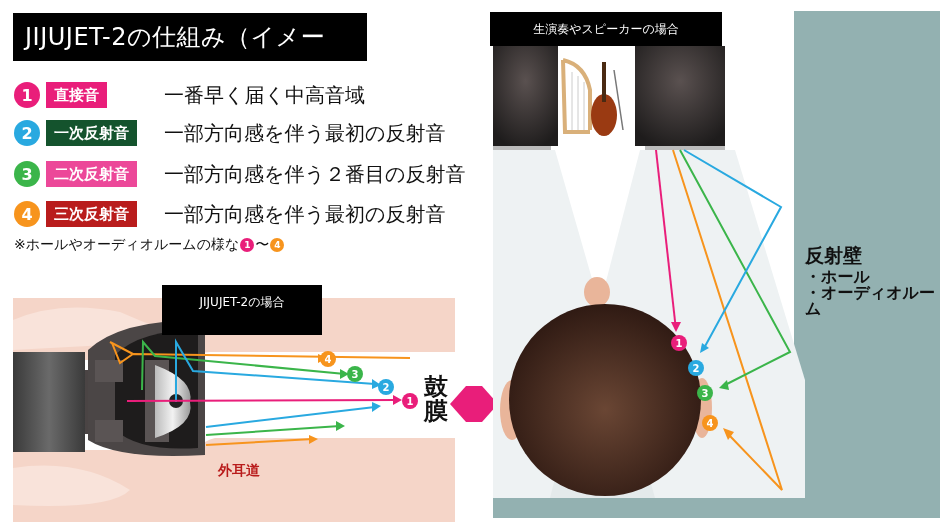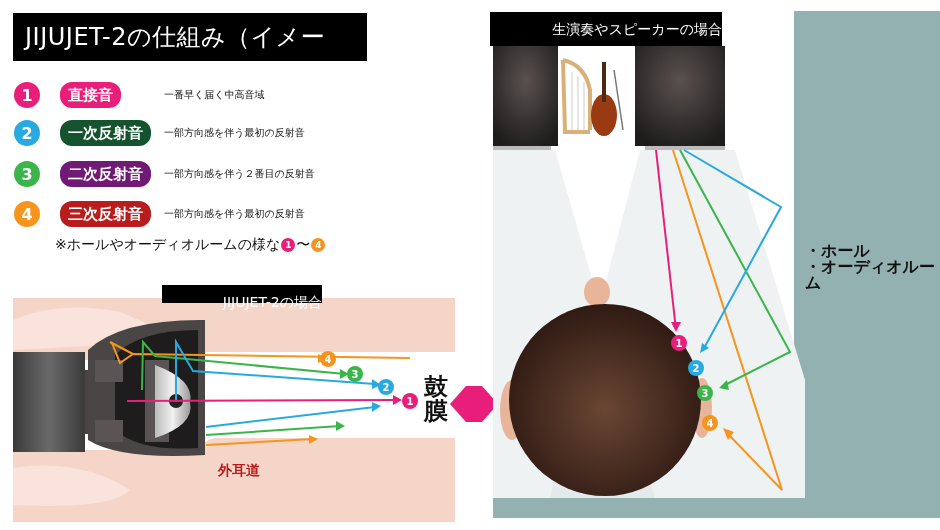--- a/index.html
+++ b/index.html
@@ -4,27 +4,27 @@
 <style>
   html, body { margin:0; padding:0; }
   body { width:940px; height:530px; background:#ffffff; position:relative; overflow:hidden;
          font-family:"DejaVu Sans", sans-serif; }
   .abs { position:absolute; }
   .title-box { left:13px; top:13px; width:354px; height:48px; background:#000; color:#fff;
                font-size:24px; line-height:48px; padding-left:12px; box-sizing:border-box; letter-spacing:0.5px; }
   .legend-row { left:14px; height:26px; display:flex; align-items:center; }
   .num-circle { width:26px; height:26px; border-radius:50%; color:#fff; font-weight:bold; font-size:16px;
                 display:flex; align-items:center; justify-content:center; }
-  .tag { margin-left:20px; height:26px; color:#fff; font-weight:bold; font-size:15px; line-height:26px;
-         padding:0 8px; box-sizing:border-box;border-radius:12px; }
-  .desc { position:absolute; left:150px; font-size:10px; color:#111; white-space:nowrap; }
-  .note { left:14px; top:236px; font-size:14px; color:#111; display:flex; align-items:center; white-space:nowrap;margin-left:41px; }
+  .tag { margin-left:6px; height:26px; color:#fff; font-weight:bold; font-size:15px; line-height:26px;
+         padding:0 8px; box-sizing:border-box; }
+  .desc { position:absolute; left:150px; font-size:20px; color:#111; white-space:nowrap; }
+  .note { left:14px; top:236px; font-size:14px; color:#111; display:flex; align-items:center; white-space:nowrap; }
   .mini { width:14px; height:14px; border-radius:50%; color:#fff; font-size:9px; font-weight:bold;
           display:inline-flex; align-items:center; justify-content:center; margin:0 1px; }
-  .sub-title { background:#000; color:#fff; font-size:14px; white-space:nowrap; text-align:right; }
+  .sub-title { background:#000; color:#fff; font-size:12px; white-space:nowrap; text-align:center; }
   .wall-label { left:805px; top:243px; font-weight:bold; color:#111; }
   .wall-label .h { font-size:19px; }
   .wall-label .s { font-size:16px; line-height:16px; }
   .canal-label { left:218px; top:462px; font-size:14px; font-weight:bold; color:#b91c1c; }
   .drum-label { left:424px; top:375px; font-size:24px; font-weight:bold; color:#111; line-height:24px; width:22px; }
   .marker { width:16px; height:16px; border-radius:50%; color:#fff; font-size:10px; font-weight:bold;
             display:flex; align-items:center; justify-content:center; }
 </style>
 </head>
 <body>
@@ -36,21 +36,21 @@
   <div class="tag" style="background:#e91e7a">直接音</div>
   <div class="desc">一番早く届く中高音域</div>
 </div>
 <div class="abs legend-row" style="top:120px;">
   <div class="num-circle" style="background:#29a9e0">2</div>
   <div class="tag" style="background:#14532d">一次反射音</div>
   <div class="desc">一部方向感を伴う最初の反射音</div>
 </div>
 <div class="abs legend-row" style="top:161px;">
   <div class="num-circle" style="background:#3bb54a">3</div>
-  <div class="tag" style="background:#701a75">二次反射音</div>
+  <div class="tag" style="background:#ec4899">二次反射音</div>
   <div class="desc">一部方向感を伴う２番目の反射音</div>
 </div>
 <div class="abs legend-row" style="top:201px;">
   <div class="num-circle" style="background:#f7941d">4</div>
   <div class="tag" style="background:#b91c1c">三次反射音</div>
   <div class="desc">一部方向感を伴う最初の反射音</div>
 </div>
 
 <div class="abs note">
   <span>※ホールやオーディオルームの様な</span>
@@ -107,21 +107,21 @@
   <polygon points="309,145 309,154 318,149" fill="#f7941d"></polygon>
 
   <polygon points="450,114 466,96 482,96 498,114 482,132 466,132" fill="#e91e7a"></polygon>
 </svg>
 
 <div class="abs marker" style="left:320px;top:351px;background:#f7941d">4</div>
 <div class="abs marker" style="left:347px;top:366px;background:#3bb54a">3</div>
 <div class="abs marker" style="left:378px;top:379px;background:#29a9e0">2</div>
 <div class="abs marker" style="left:402px;top:393px;background:#e91e7a">1</div>
 
-<div class="abs sub-title" style="left:162px;top:285px;width:160px;height:18px;line-height:34px;">JIJUJET-2の場合</div>
+<div class="abs sub-title" style="left:162px;top:285px;width:160px;height:50px;line-height:34px;">JIJUJET-2の場合</div>
 <div class="abs canal-label">外耳道</div>
 <div class="abs drum-label">鼓膜</div>
 
 <svg class="abs" style="left:490px;top:0;" width="450" height="530">
   <defs>
     <radialGradient id="spk" cx="0.5" cy="0.35" r="0.7">
       <stop offset="0" stop-color="#5a5150"></stop>
         <stop offset="1" stop-color="#1e1c1c"></stop>
     </radialGradient>
     <radialGradient id="hair" cx="0.5" cy="0.55" r="0.6">
@@ -166,15 +166,16 @@
 </svg>
 
 <div class="abs marker" style="left:671px;top:335px;background:#e91e7a">1</div>
 <div class="abs marker" style="left:688px;top:360px;background:#29a9e0">2</div>
 <div class="abs marker" style="left:697px;top:385px;background:#3bb54a">3</div>
 <div class="abs marker" style="left:702px;top:415px;background:#f7941d">4</div>
 
 <div class="abs sub-title" style="left:490px;top:12px;width:232px;height:34px;line-height:34px;">生演奏やスピーカーの場合</div>
 
 <div class="abs wall-label">
+  <div class="h">反射壁</div>
   <div class="s">・ホール</div>
   <div class="s">・オーディオルーム</div>
 </div>
 
 </body></html>

